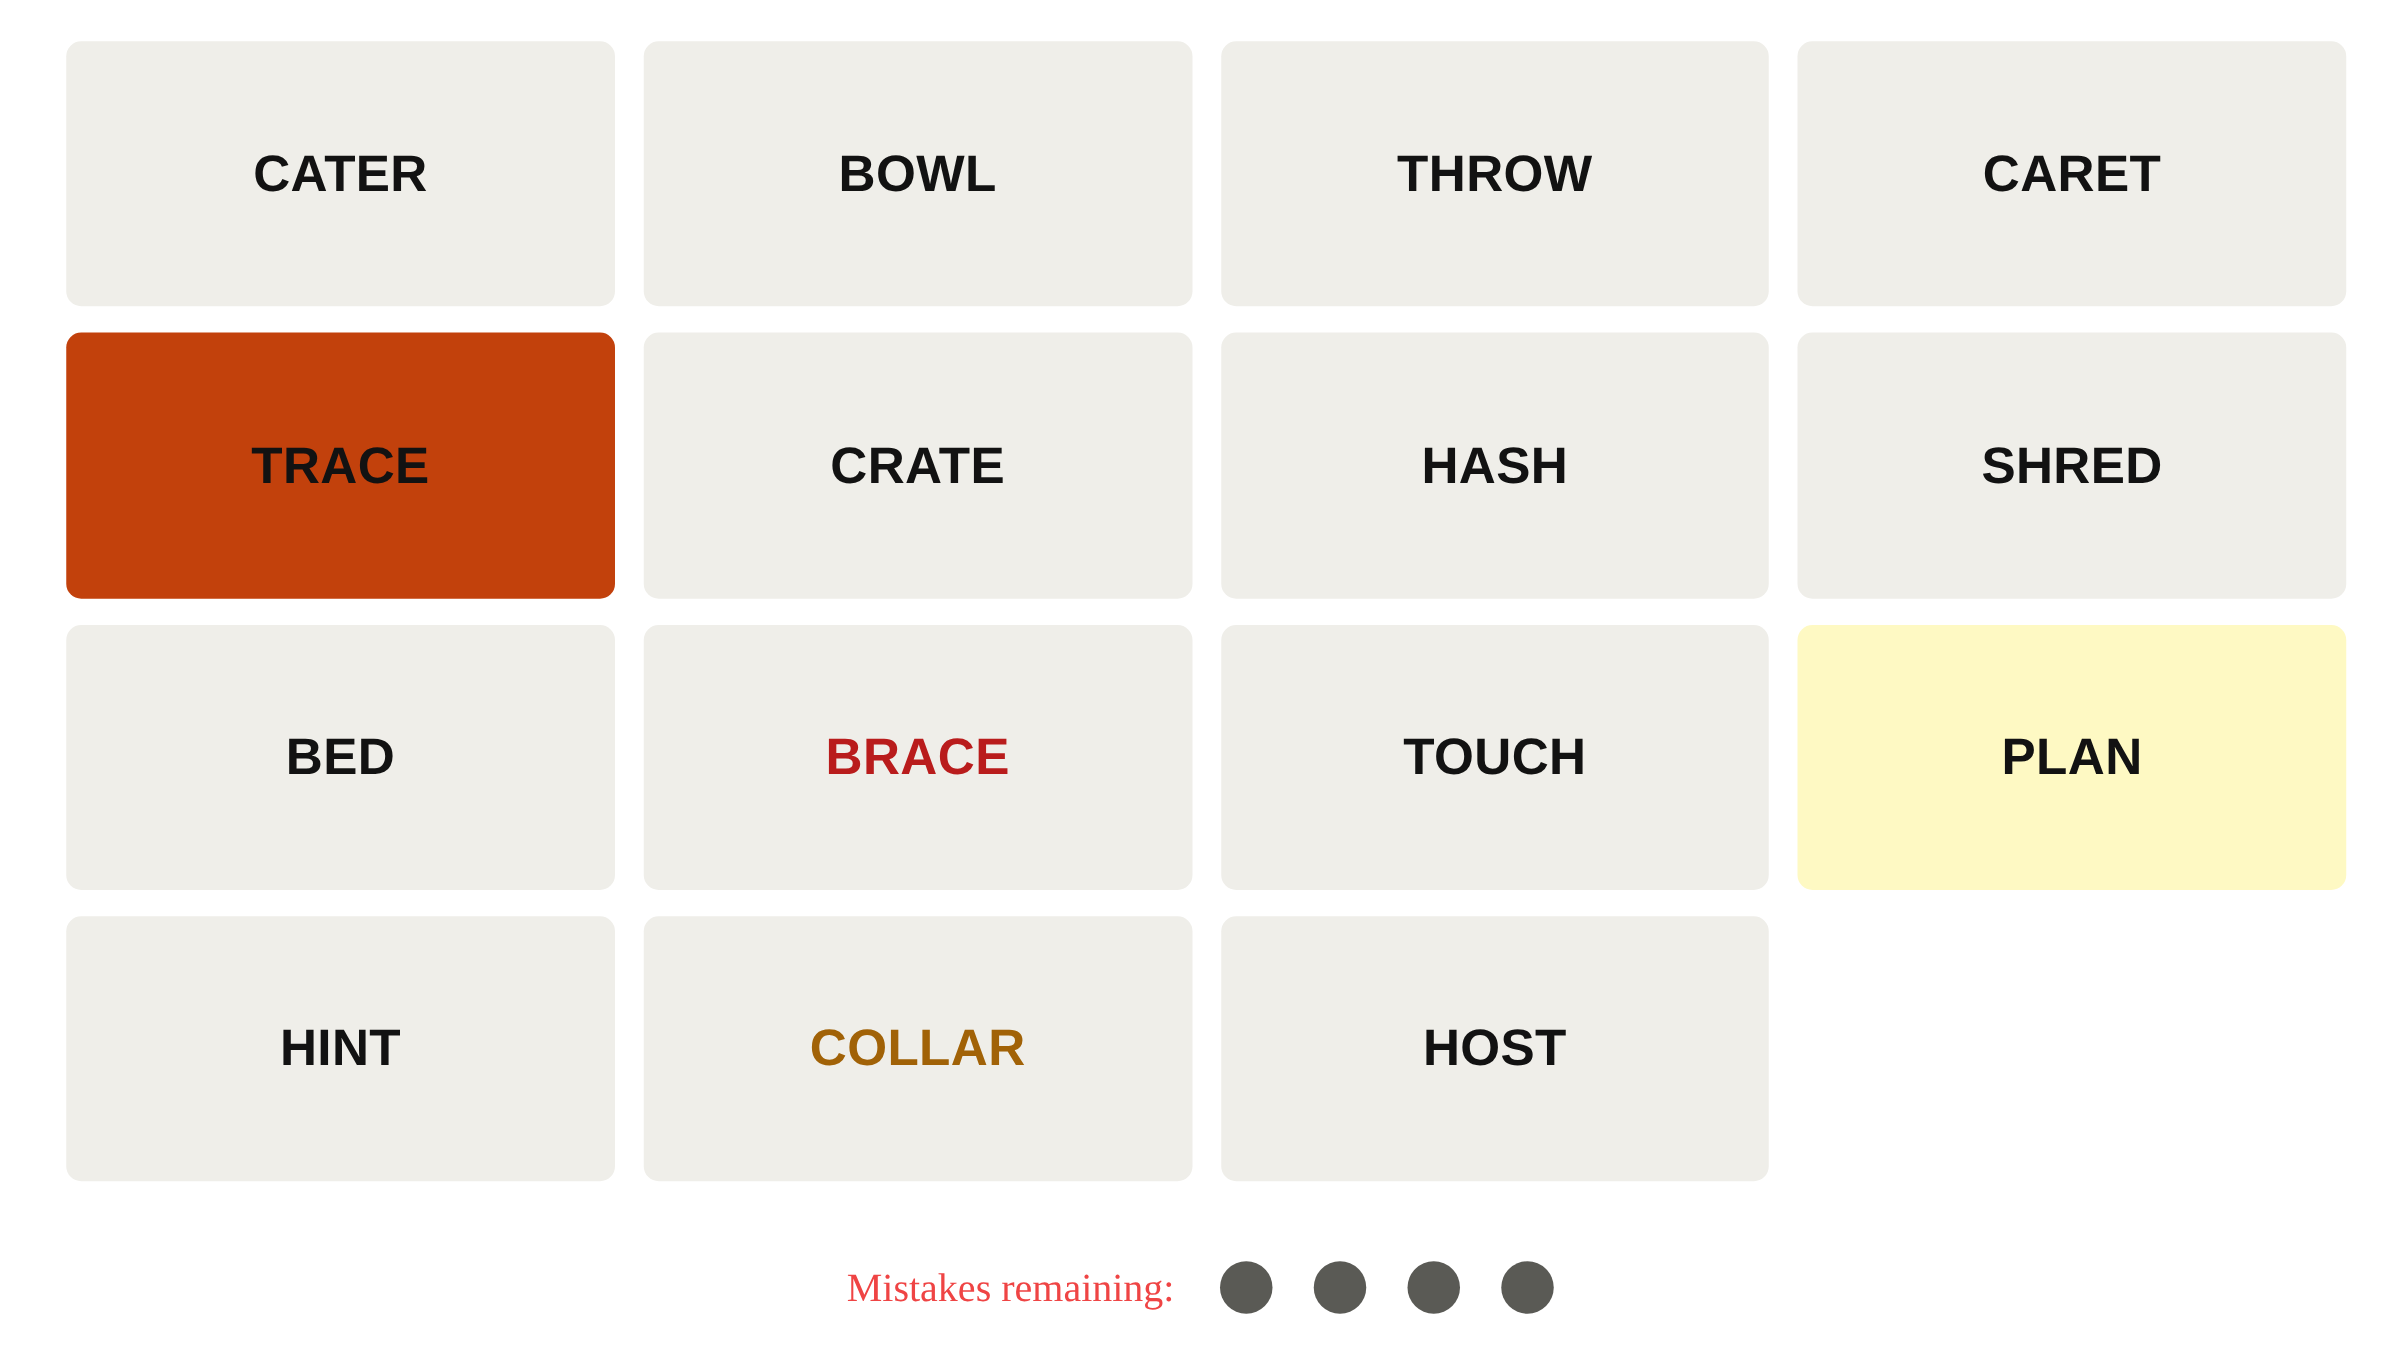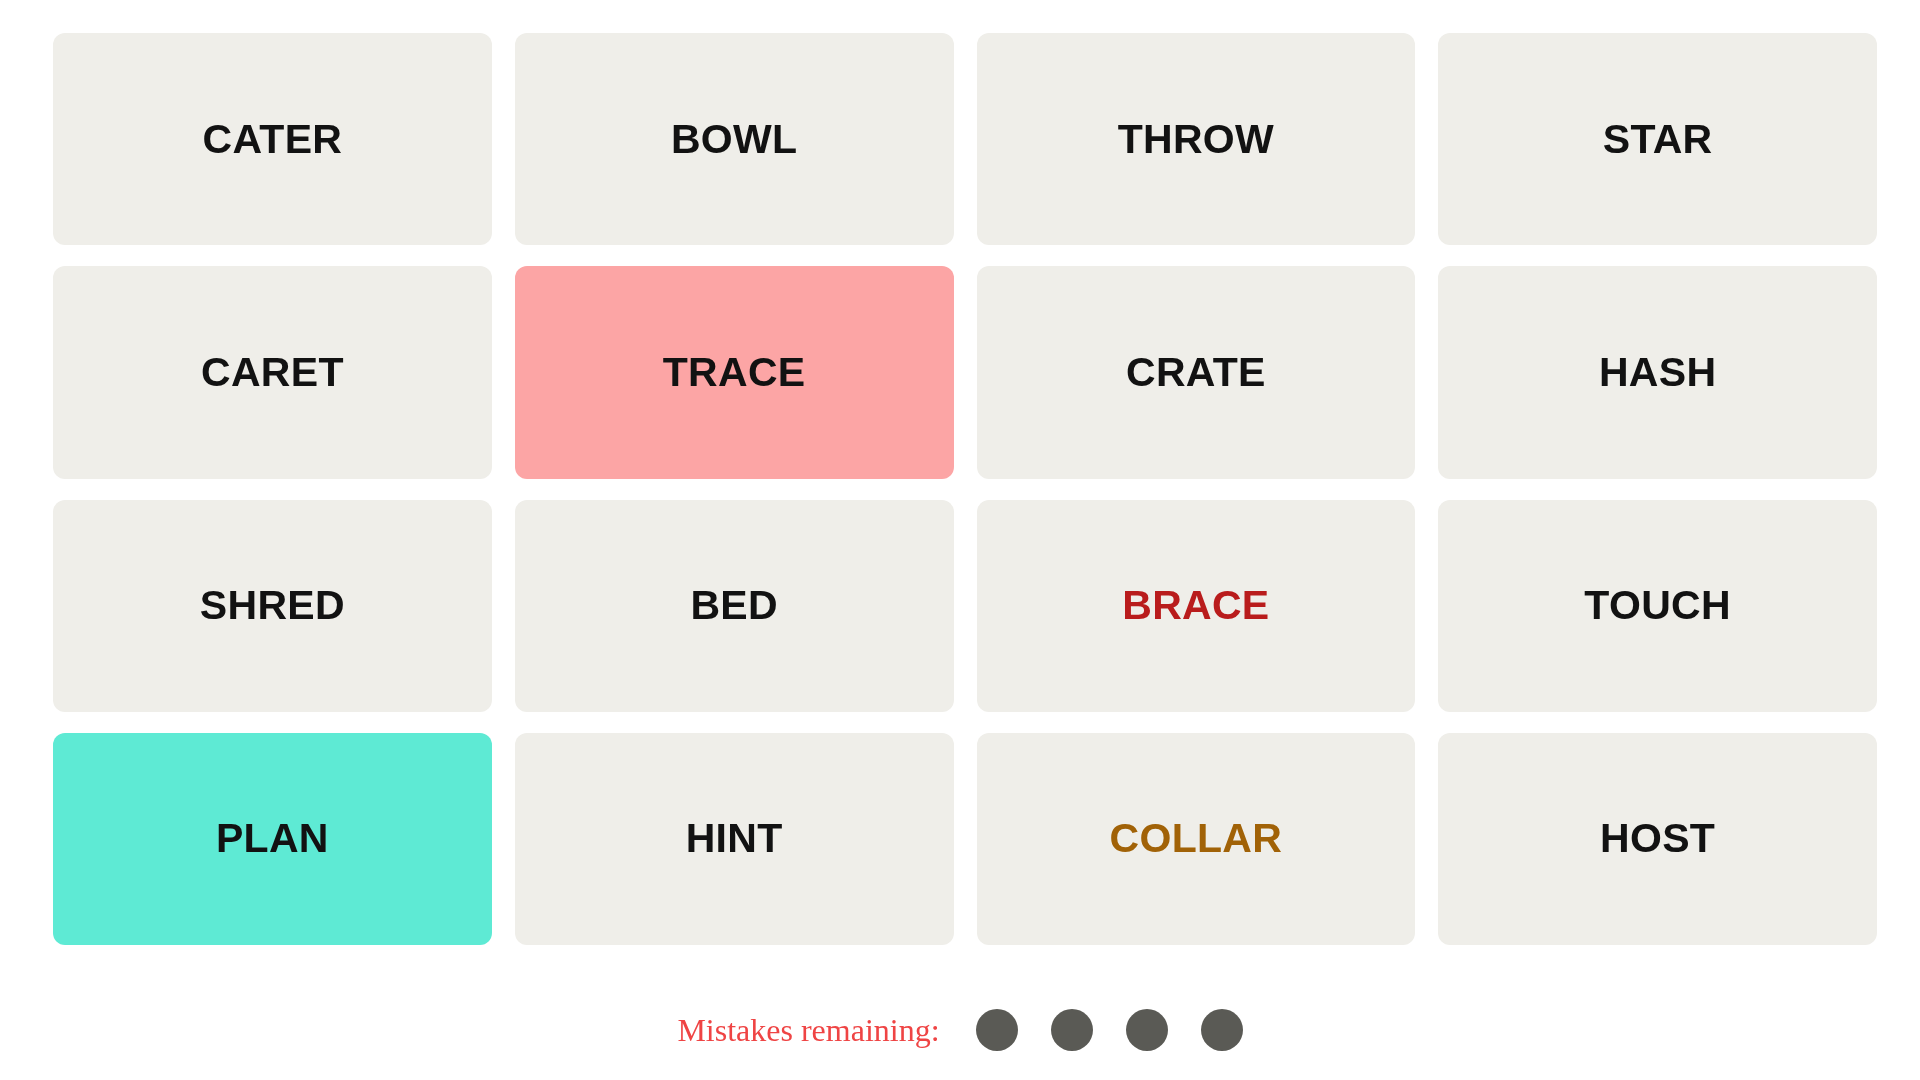--- a/index.html
+++ b/index.html
@@ -108,47 +108,44 @@
       <div class="tile" style="background: rgb(239, 238, 233);">
         <span class="tile-label" style="color: rgb(18, 18, 18);">CATER</span>
       </div>
       <div class="tile" style="background: rgb(239, 238, 233);">
         <span class="tile-label" style="color: rgb(18, 18, 18);">BOWL</span>
       </div>
       <div class="tile" style="background: rgb(239, 238, 233);">
         <span class="tile-label" style="color: rgb(18, 18, 18);">THROW</span>
       </div>
       <div class="tile" style="background: rgb(239, 238, 233);">
-        <span class="tile-label" style="color: rgb(18, 18, 18);">STAR</span>
-      </div>
-      <div class="tile" style="background: rgb(239, 238, 233);">
         <span class="tile-label" style="color: rgb(18, 18, 18);">CARET</span>
       </div>
-      <div class="tile" style="background: #fca5a5;">
+      <div class="tile" style="background: #c2410c;">
         <span class="tile-label" style="color: rgb(18, 18, 18);">TRACE</span>
       </div>
       <div class="tile" style="background: rgb(239, 238, 233);">
         <span class="tile-label" style="color: rgb(18, 18, 18);">CRATE</span>
       </div>
       <div class="tile" style="background: rgb(239, 238, 233);">
         <span class="tile-label" style="color: rgb(18, 18, 18);">HASH</span>
       </div>
       <div class="tile" style="background: rgb(239, 238, 233);">
         <span class="tile-label" style="color: rgb(18, 18, 18);">SHRED</span>
       </div>
       <div class="tile" style="background: rgb(239, 238, 233);">
         <span class="tile-label" style="color: rgb(18, 18, 18);">BED</span>
       </div>
       <div class="tile" style="background: rgb(239, 238, 233);">
         <span class="tile-label" style="color: #b91c1c;">BRACE</span>
       </div>
       <div class="tile" style="background: rgb(239, 238, 233);">
         <span class="tile-label" style="color: rgb(18, 18, 18);">TOUCH</span>
       </div>
-      <div class="tile" style="background: #5eead4;">
+      <div class="tile" style="background: #fef9c3;">
         <span class="tile-label" style="color: rgb(18, 18, 18);">PLAN</span>
       </div>
       <div class="tile" style="background: rgb(239, 238, 233);">
         <span class="tile-label" style="color: rgb(18, 18, 18);">HINT</span>
       </div>
       <div class="tile" style="background: rgb(239, 238, 233);">
         <span class="tile-label" style="color: #a16207;">COLLAR</span>
       </div>
       <div class="tile" style="background: rgb(239, 238, 233);">
         <span class="tile-label" style="color: rgb(18, 18, 18);">HOST</span>

